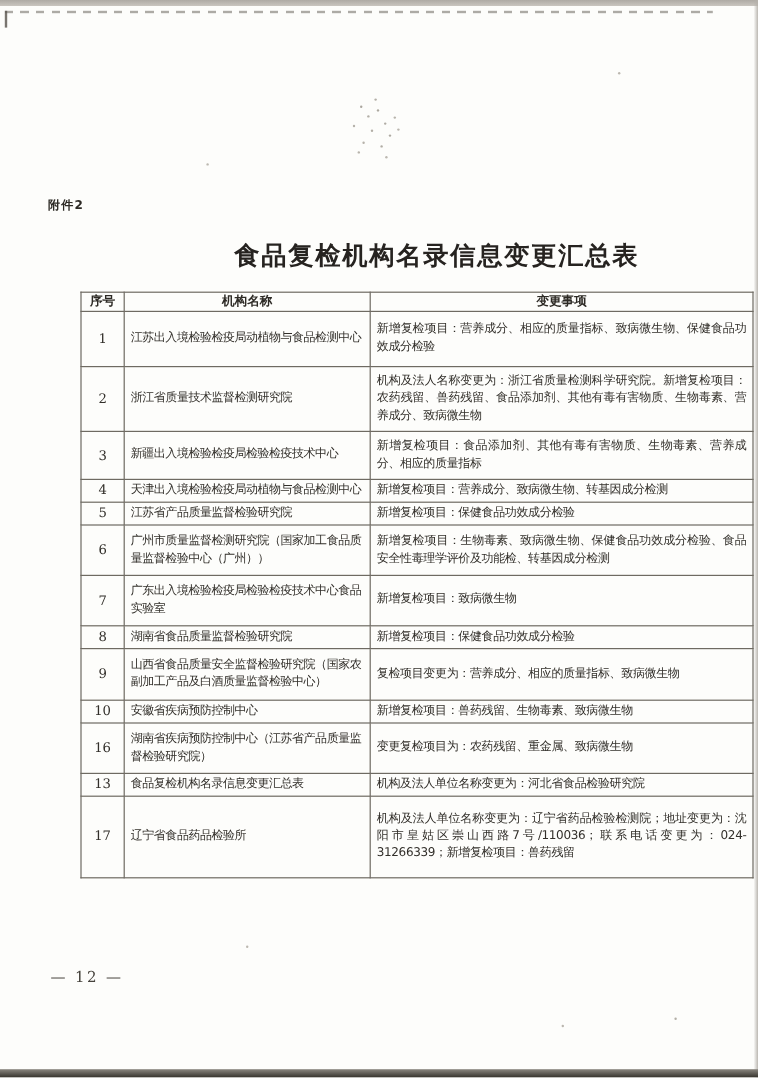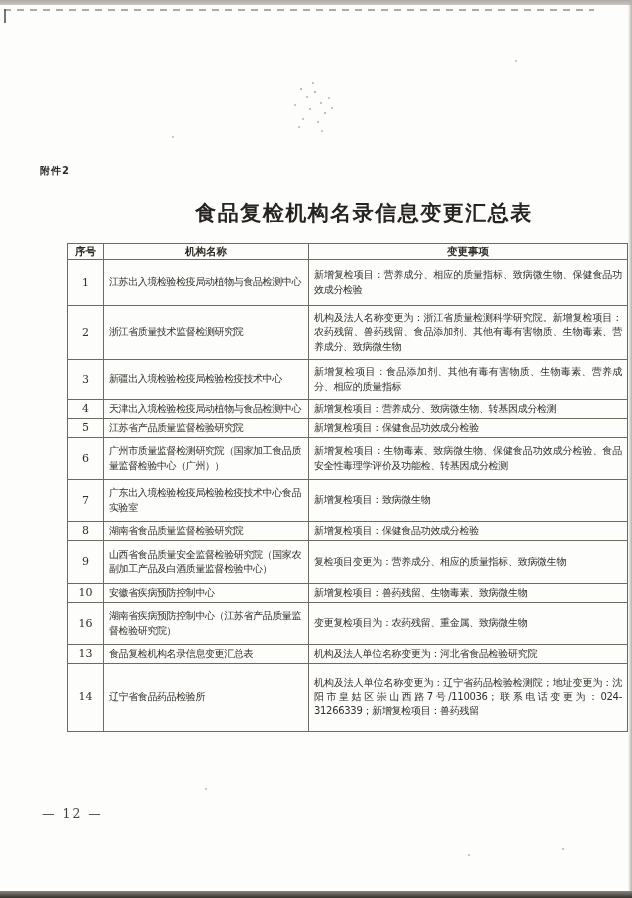--- a/index.html
+++ b/index.html
@@ -134,21 +134,21 @@
         <td class="no">16</td>
         <td class="name">湖南省疾病预防控制中心（江苏省产品质量监督检验研究院）</td>
         <td class="change">变更复检项目为：农药残留、重金属、致病微生物</td>
       </tr>
       <tr class="r13">
         <td class="no">13</td>
         <td class="name">食品复检机构名录信息变更汇总表</td>
         <td class="change">机构及法人单位名称变更为：河北省食品检验研究院</td>
       </tr>
       <tr class="r14">
-        <td class="no">14</td>
+        <td class="no">17</td>
         <td class="name">辽宁省食品药品检验所</td>
         <td class="change">机构及法人单位名称变更为：辽宁省药品检验检测院；地址变更为：沈阳市皇姑区崇山西路7号/110036；联系电话变更为：024-31266339；新增复检项目：兽药残留</td>
       </tr>
     </tbody>
   </table>
 </div>
 
 <div class="page-number">— 12 —</div>
 
 </body></html>

